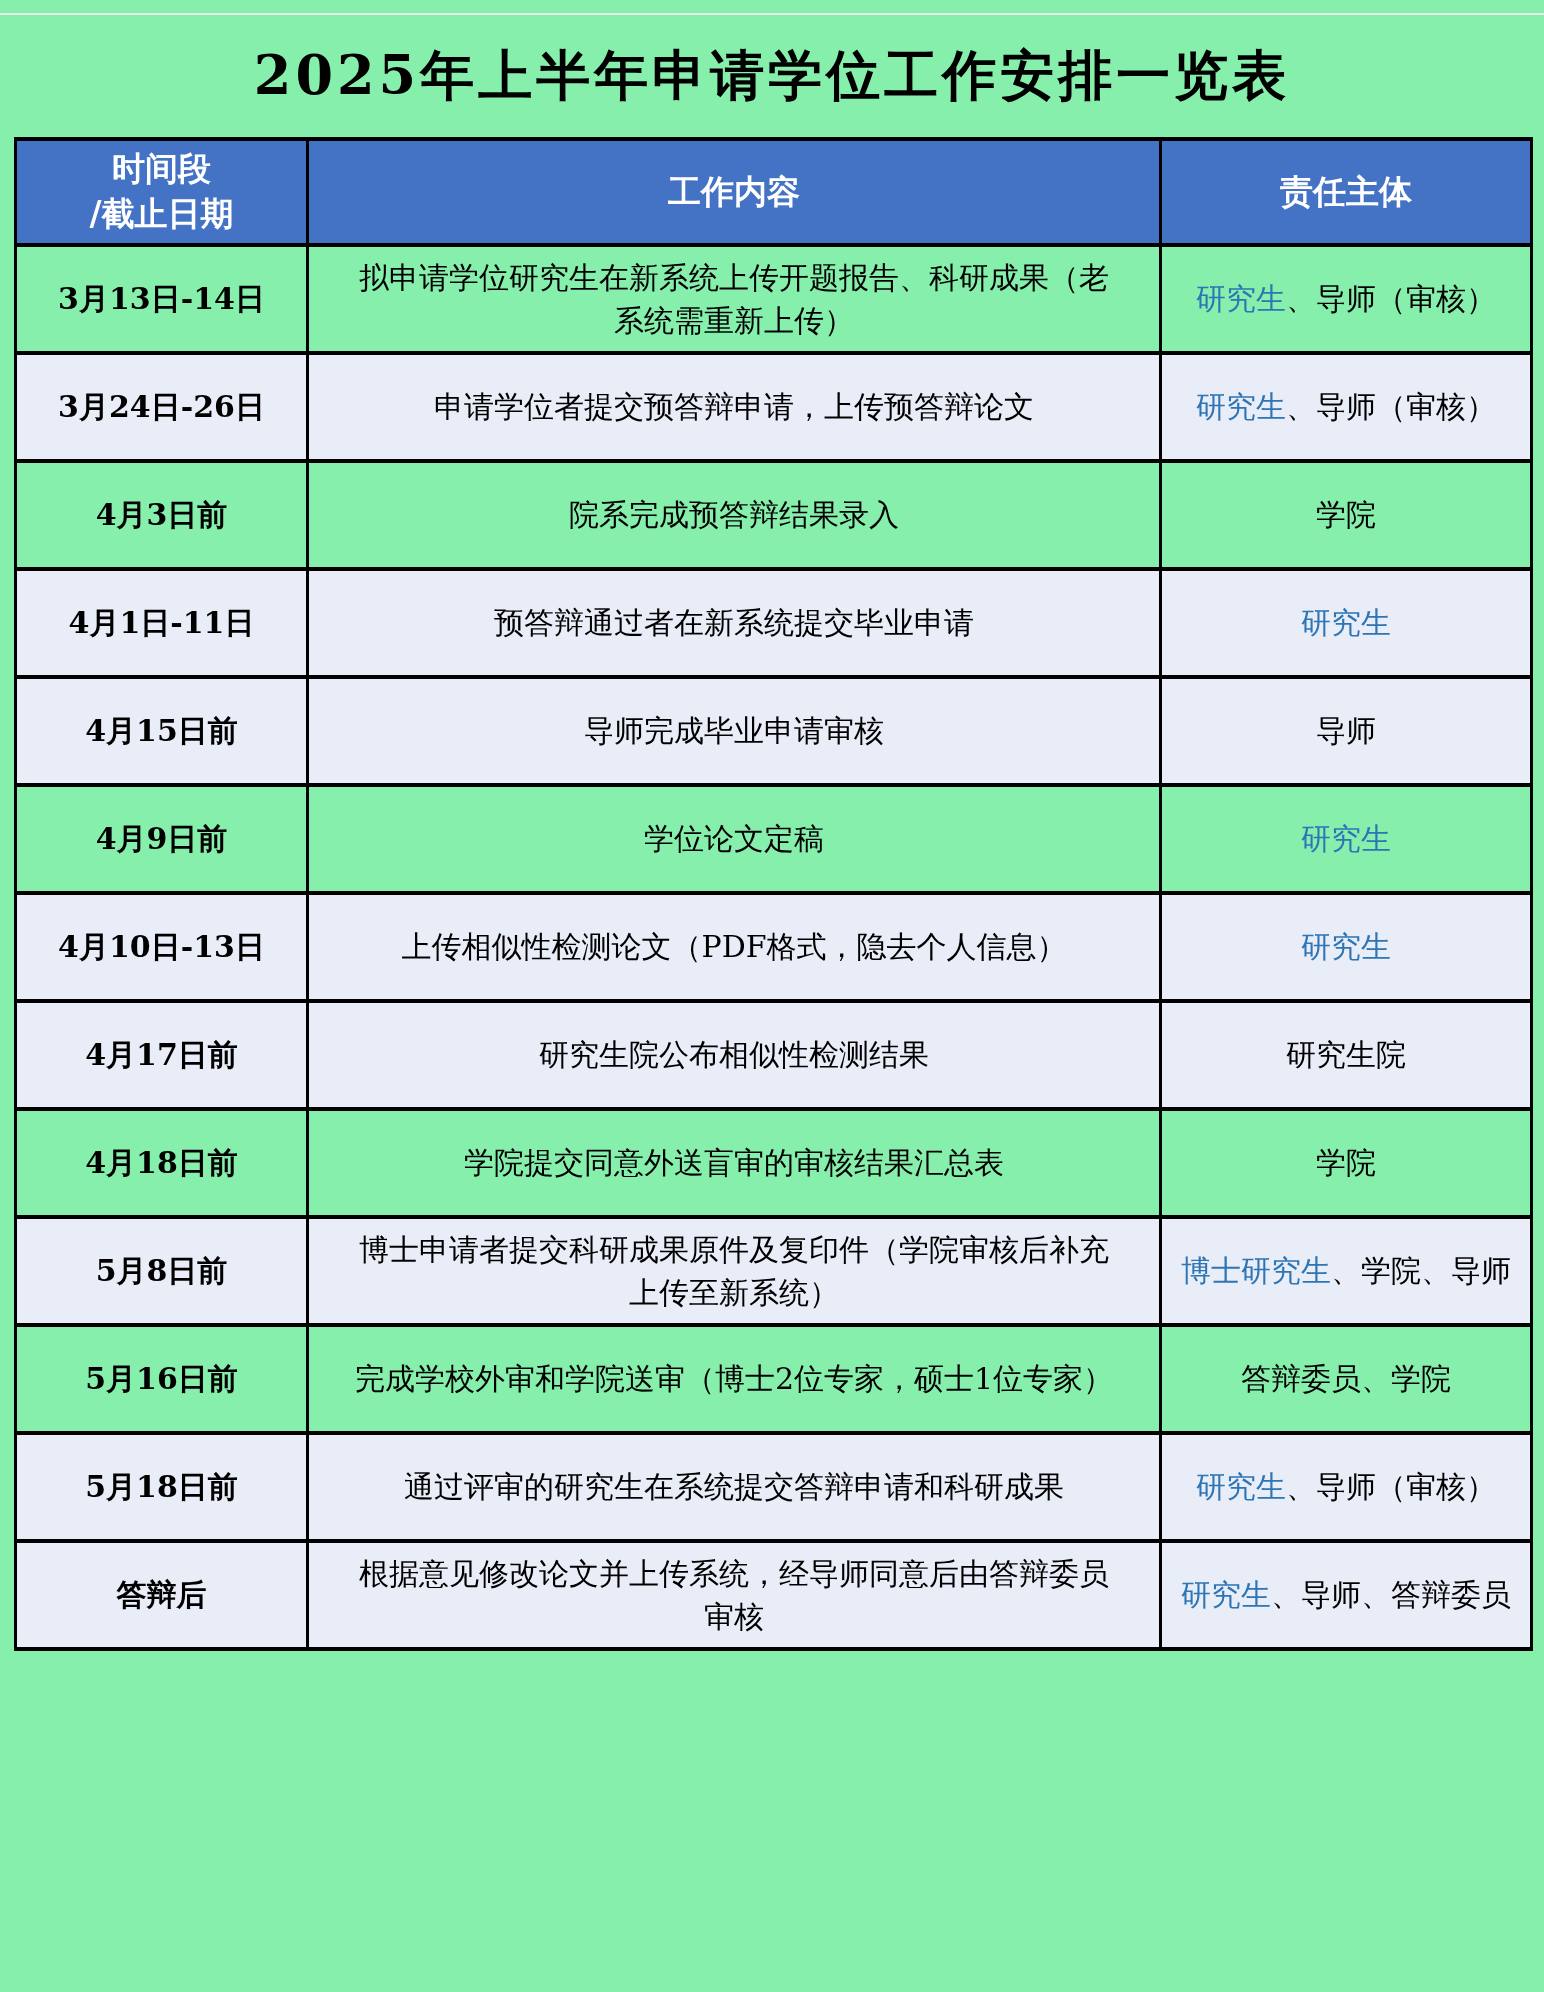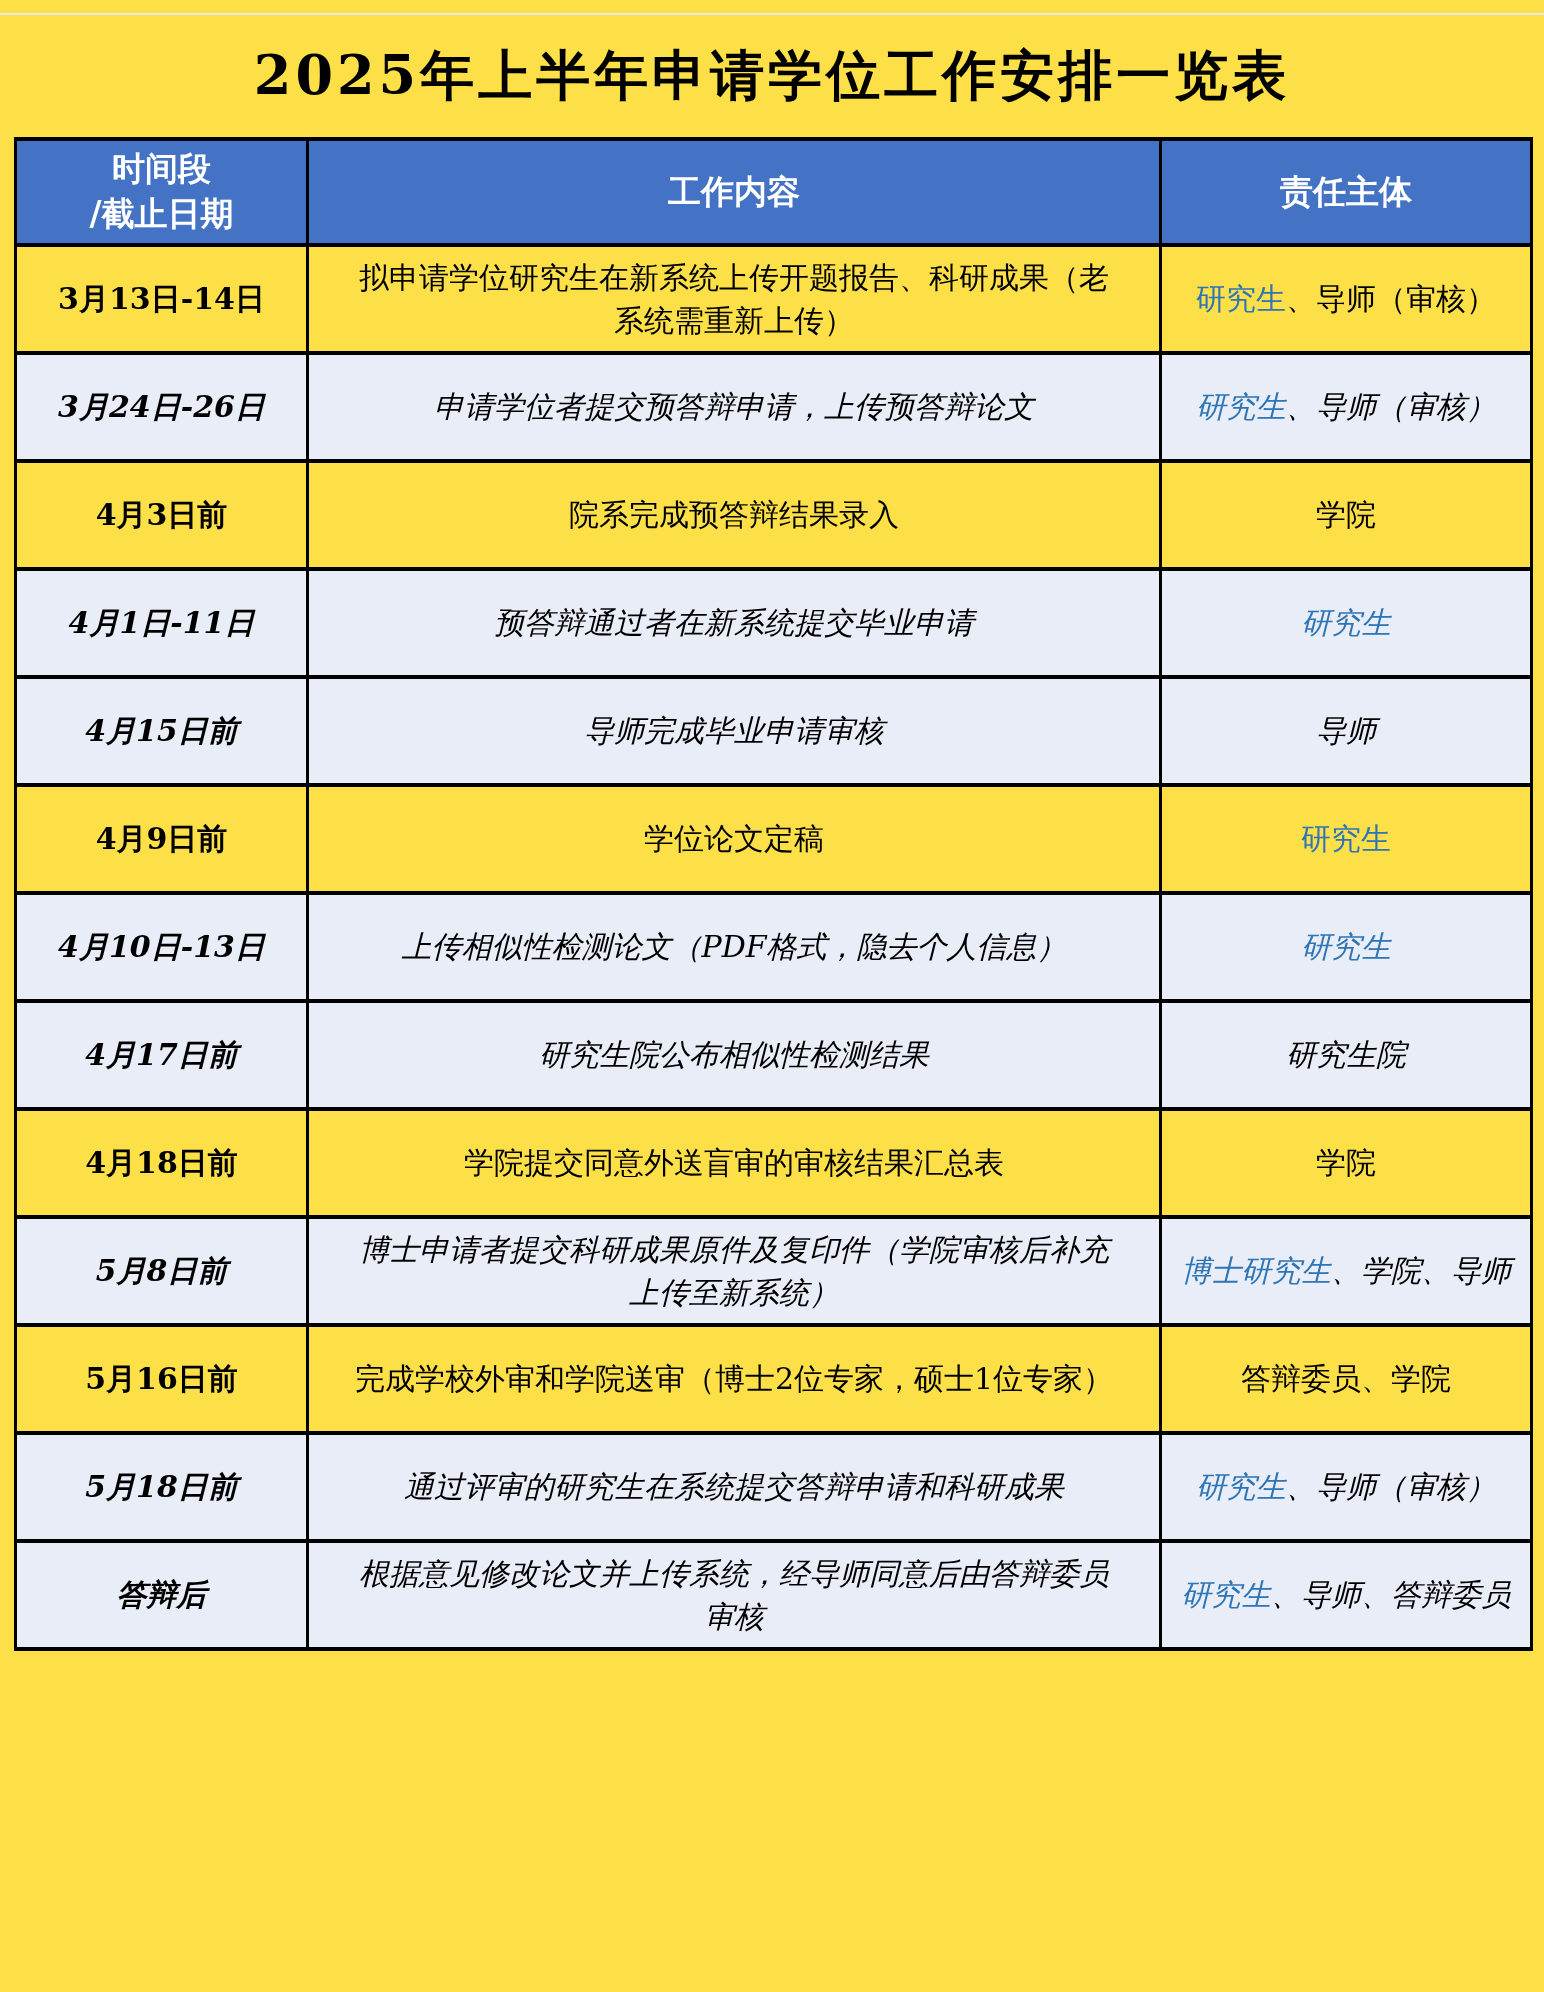--- a/index.html
+++ b/index.html
@@ -5,21 +5,21 @@
   html, body {
     margin: 0;
     padding: 0;
     background: #ffffff;
     font-family: "DejaVu Serif", "Liberation Serif", serif;
   }
   .page {
     position: relative;
     width: 1544px;
     height: 1992px;
-    background: #fde047;
+    background: #86efac;
     overflow: hidden;
   }
   .top-rule {
     position: absolute;
     top: 13px;
     left: 0;
     width: 100%;
     height: 2px;
     background: #e9e9e9;
   }
@@ -67,21 +67,20 @@
     padding: 0 4px;
   }
   table.schedule td {
     height: 104px;
     font-size: 30px;
     color: #000000;
     line-height: 1.45;
   }
   table.schedule tr.alt td {
     background: var(--alt-bg, #E9EDF7);
-    font-style: italic;
   }
   td.c-period {
     font-weight: bold;
     font-size: 29px;
     padding: 0 6px;
     white-space: nowrap;
   }
   td.c-task {
     padding: 0 45px;
   }

